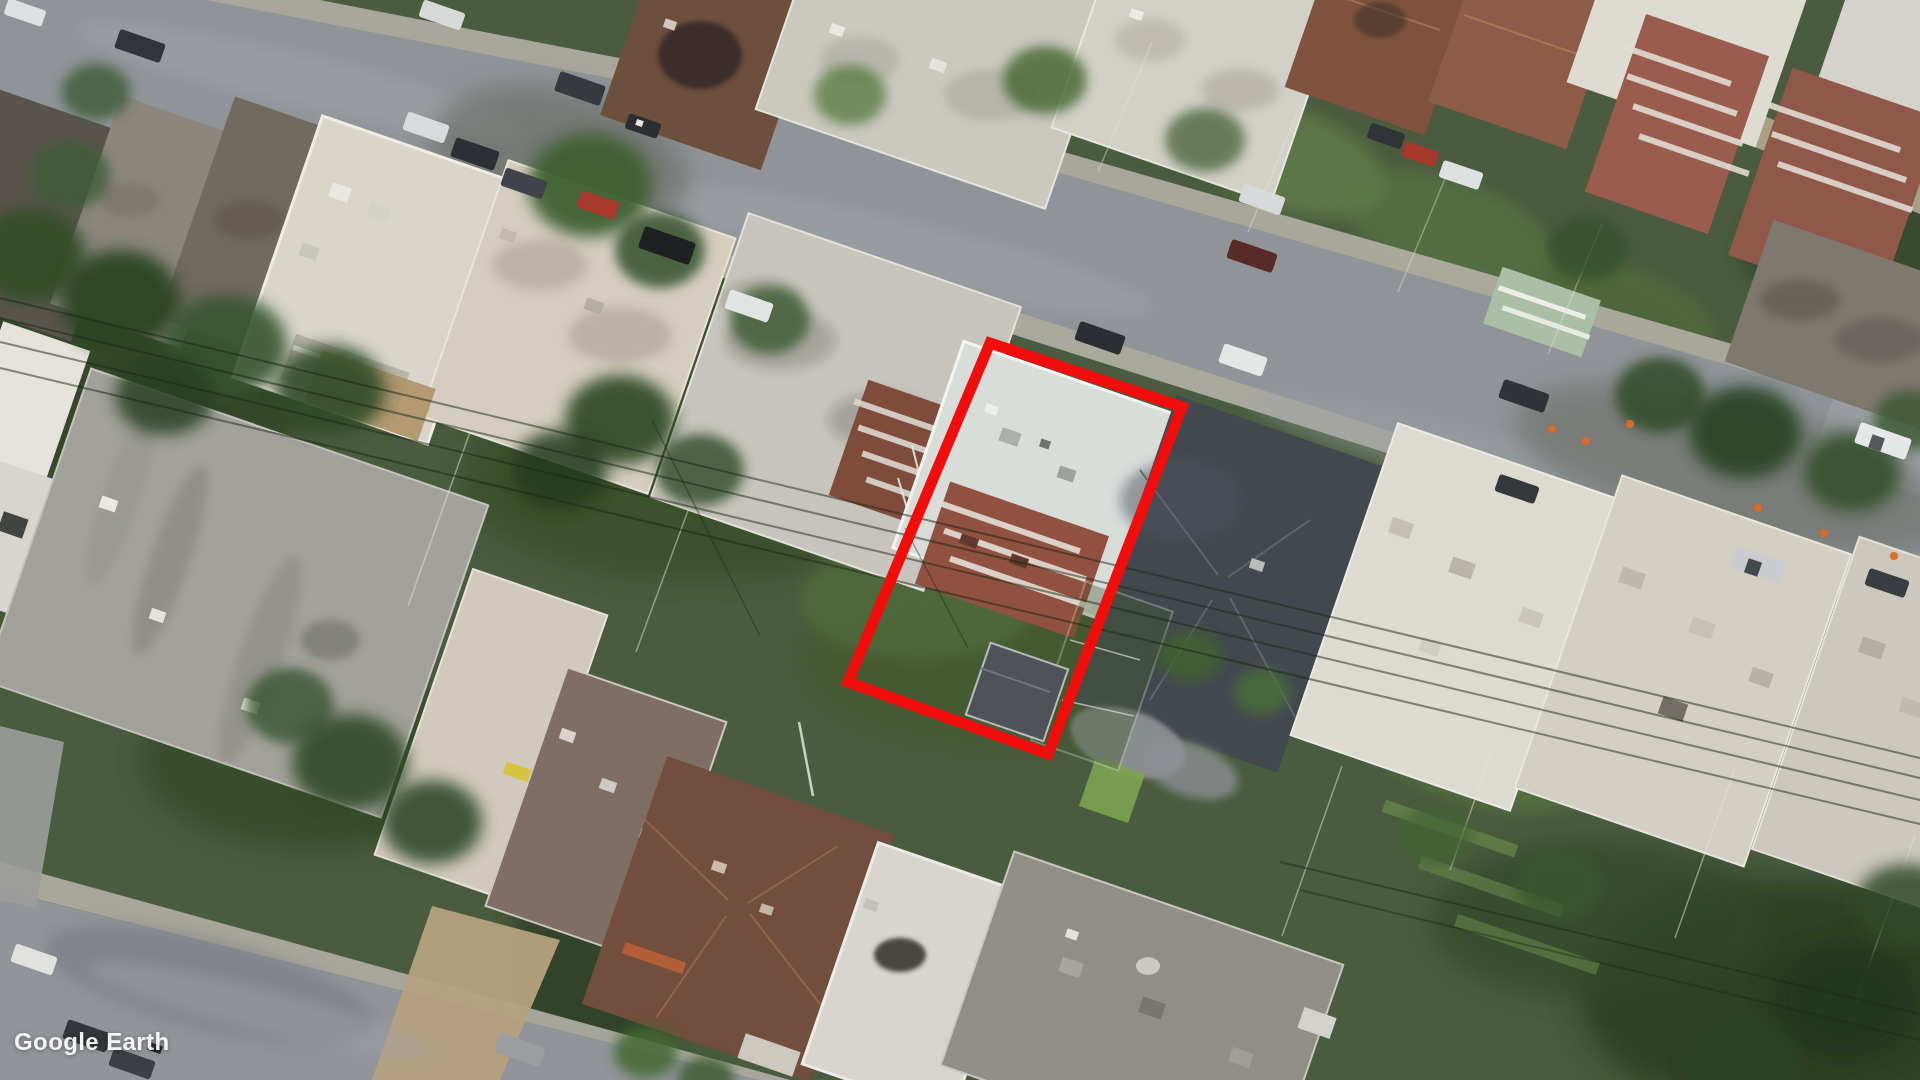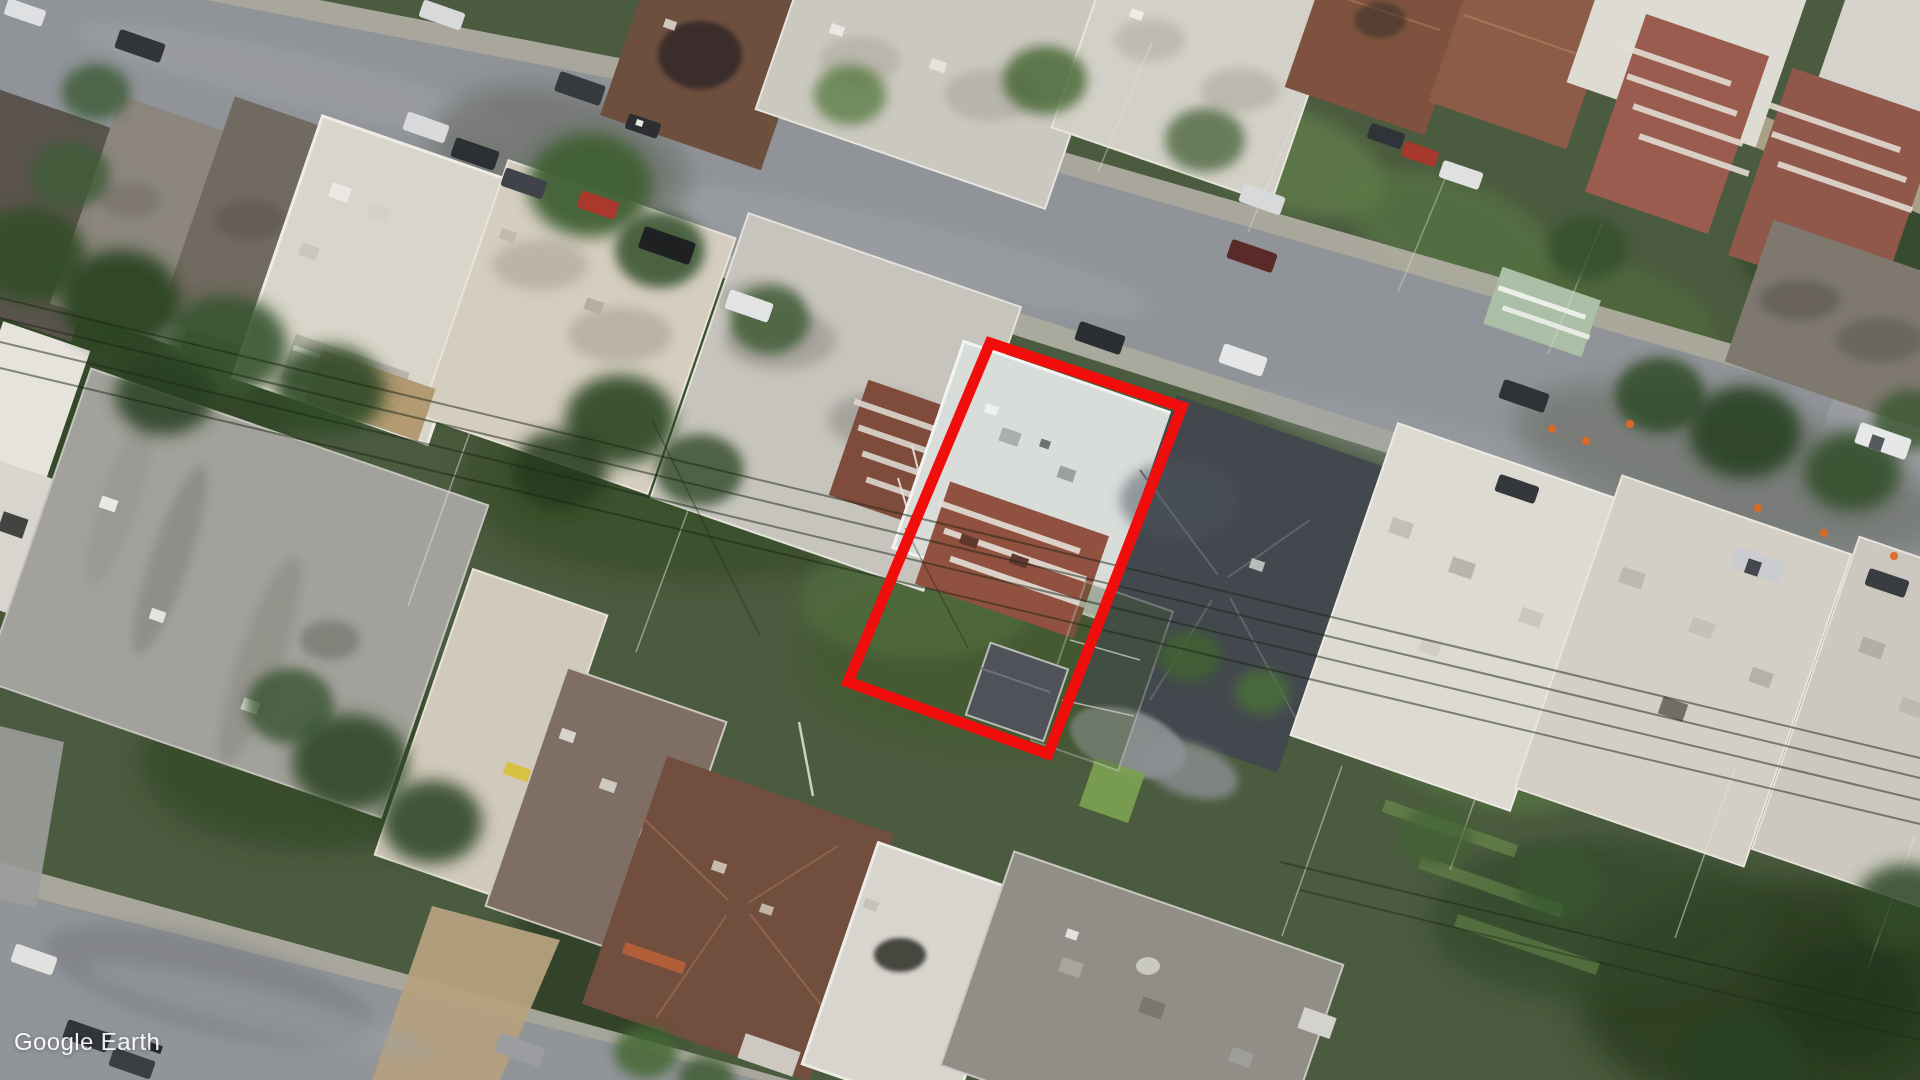--- a/index.html
+++ b/index.html
@@ -1,19 +1,19 @@
 <!DOCTYPE html>
 <html><head>
 <meta charset="utf-8">
 <style>
   html,body{margin:0;padding:0;background:#000;}
   .stage{position:relative;width:1920px;height:1080px;overflow:hidden;background:#46573a;
          font-family:"Liberation Sans", sans-serif;}
   svg{position:absolute;left:0;top:0;display:block;}
-  .watermark{position:absolute;left:14px;top:1028px;font-size:24px;font-weight:400;
+  .watermark{position:absolute;left:14px;top:1028px;font-size:24px;font-weight:700;
              letter-spacing:.4px;color:rgba(255,255,255,.93);
              text-shadow:0 1px 4px rgba(0,0,0,.35);user-select:none;}
 </style>
 </head>
 <body>
 
 <div class="stage">
   <svg id="scene" width="1920" height="1080" viewBox="0 0 1920 1080">
     <defs>
       <filter id="f2" x="-50%" y="-50%" width="200%" height="200%">

